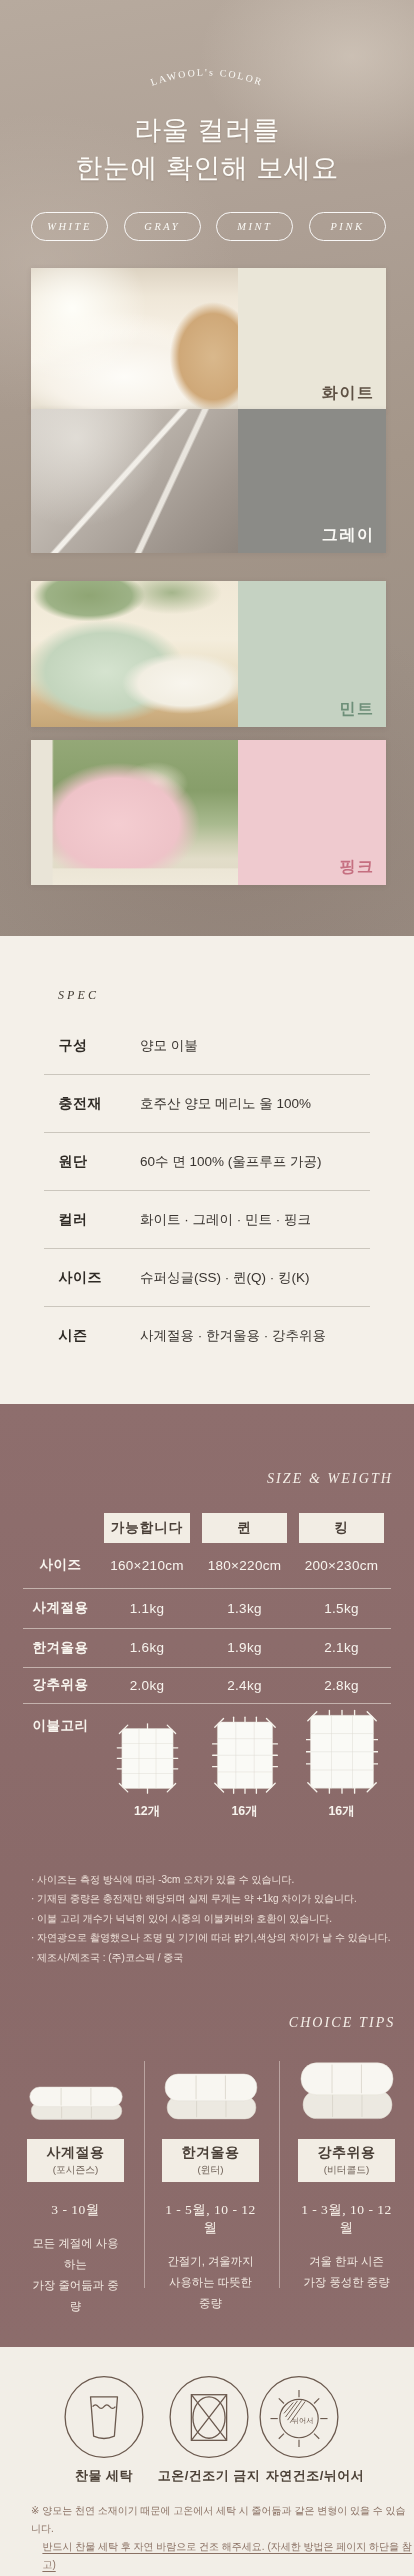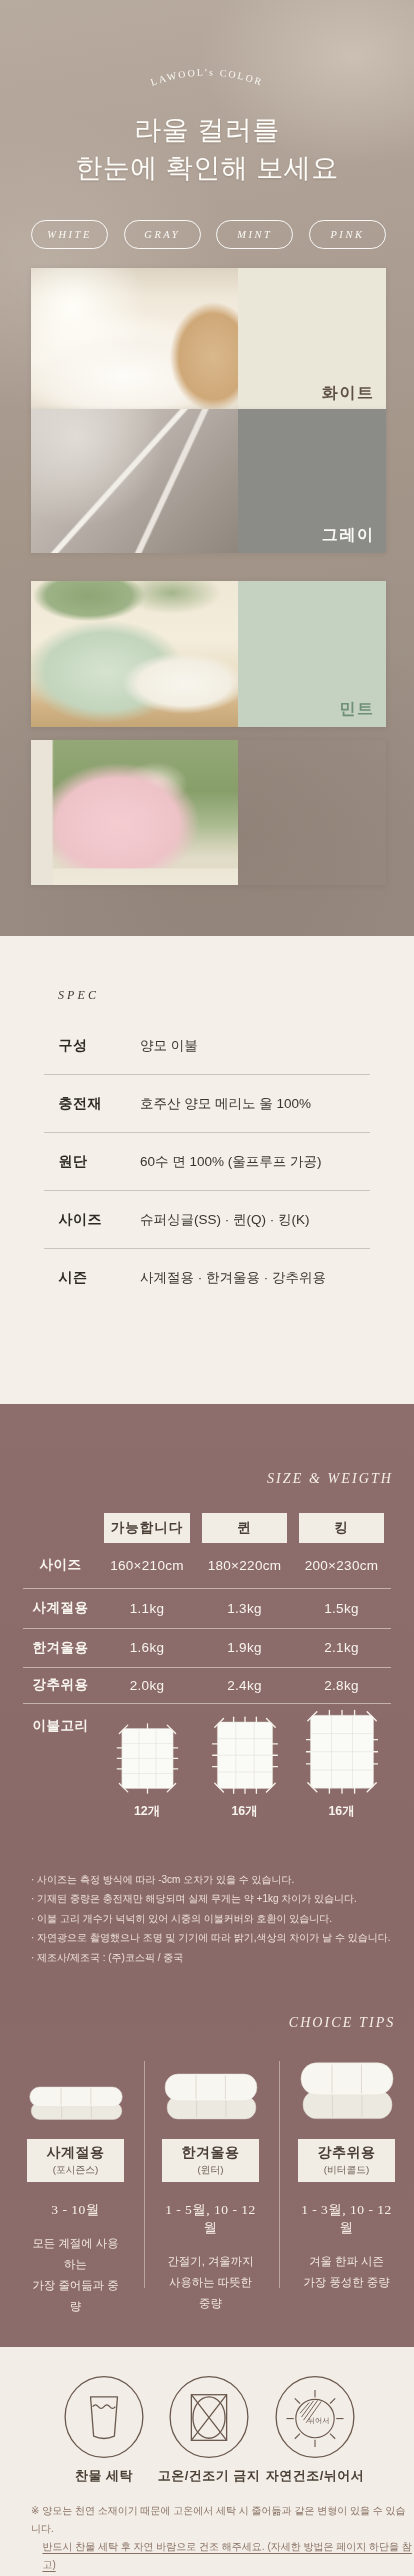--- a/index.html
+++ b/index.html
@@ -12,21 +12,21 @@
     background:
       radial-gradient(ellipse 217px 155px at 85% 6%, rgba(219,209,197,.6), transparent 70%),
       radial-gradient(ellipse 269px 207px at 10% 28%, rgba(199,187,175,.5), transparent 72%),
       radial-gradient(ellipse 362px 290px at 55% 88%, rgba(122,103,94,.30), transparent 78%),
       linear-gradient(170deg,#b7aa9e 0%,#ad9f94 28%,#a49689 52%,#9d9085 74%,#988a80 100%);}
   .arc-svg{position:absolute;left:124px;top:50px;}
   .hero-title{position:absolute;left:0;top:111px;width:414px;margin:0;text-align:center;
     font-size:27px;line-height:38px;font-weight:500;color:#FDFCF8;letter-spacing:0.5px;
     text-shadow:0 0.5px 1.6px rgba(90,75,65,.25);}
   .hero-title .line{display:block;}
-  .pills{position:absolute;left:31px;top:220px;width:355px;display:flex;gap:15.5px;text-align:right;}
+  .pills{position:absolute;left:31px;top:212px;width:355px;display:flex;gap:15.5px;text-align:right;}
   .pill{flex:1;height:27px;border:0.8px solid rgba(255,255,255,.92);border-radius:14.5px;
     display:flex;align-items:center;justify-content:center;
     font-family:"Liberation Serif","DejaVu Serif",serif;font-style:italic;
     font-size:10.4px;letter-spacing:2.6px;color:#FBFAF6;cursor:pointer;}
 
   
   .block{position:absolute;left:31px;width:355px;display:flex;box-shadow:0 1px 5.2px rgba(80,60,55,.12);}
   .block .photo{width:207px;height:100%;}
   .block .swatch{flex:1;position:relative;}
   .swatch-label{position:absolute;right:11.4px;bottom:7.2px;font-size:16px;font-weight:600;letter-spacing:1.6px;}
@@ -156,37 +156,44 @@
 
     <div class="block" style="top:581px;height:146px;">
       <div class="photo photo-mint"></div>
       <div class="swatch" style="background: rgb(197, 210, 194); color: rgb(110, 143, 121);">
         <span class="swatch-label">민트</span>
       </div>
     </div>
 
     <div class="block" style="top:740px;height:145px;">
       <div class="photo photo-pink"></div>
+      <div class="swatch" style="background: rgb(239, 202, 207); color: rgb(197, 111, 128);">
+        <span class="swatch-label">핑크</span>
+      </div>
     </div>
   </section>
 
   <section class="spec-section">
     <div class="spec-title serif">SPEC</div>
     <div class="spec-table">
       <div class="spec-row">
         <span class="sl">구성</span>
         <span class="sv">양모 이불</span>
       </div>
       <div class="spec-row">
         <span class="sl">충전재</span>
         <span class="sv">호주산 양모 메리노 울 100%</span>
       </div>
       <div class="spec-row">
         <span class="sl">원단</span>
         <span class="sv">60수 면 100% (울프루프 가공)</span>
+      </div>
+      <div class="spec-row">
+        <span class="sl">컬러</span>
+        <span class="sv">화이트 · 그레이 · 민트 · 핑크</span>
       </div>
       <div class="spec-row">
         <span class="sl">사이즈</span>
         <span class="sv">슈퍼싱글(SS) · 퀸(Q) · 킹(K)</span>
       </div>
       <div class="spec-row">
         <span class="sl">시즌</span>
         <span class="sv">사계절용 · 한겨울용 · 강추위용</span>
       </div>
     </div>
@@ -427,21 +434,21 @@
       </svg>
     </div>
     <div class="care-icon" style="left:209px;">
       <svg width="82" height="84" viewBox="0 0 158 162">
         <ellipse cx="79" cy="81" rx="75" ry="78" fill="none" stroke="#6B594E" stroke-width="2.5"></ellipse>
         <rect x="45" y="38" width="68" height="88" fill="none" stroke="#6B594E" stroke-width="2.5"></rect>
         <ellipse cx="79" cy="82" rx="31" ry="40" fill="none" stroke="#6B594E" stroke-width="2.5"></ellipse>
         <path d="M45,38 L113,126 M113,38 L45,126" stroke="#6B594E" stroke-width="2.5"></path>
       </svg>
     </div>
-    <div class="care-icon" style="left:315px;">
+    <div class="care-icon" style="left:299px;">
       <svg width="82" height="84" viewBox="0 0 158 162">
         <ellipse cx="79" cy="81" rx="75" ry="78" fill="none" stroke="#6B594E" stroke-width="2.5"></ellipse>
         <circle cx="79" cy="84" r="37" fill="none" stroke="#6B594E" stroke-width="2.2"></circle>
         <g stroke="#6B594E" stroke-width="2.2">
           <line x1="79" y1="43" x2="79" y2="29"></line>
             <line x1="79" y1="125" x2="79" y2="139"></line>
           <line x1="120" y1="84" x2="134" y2="84"></line>
             <line x1="38" y1="84" x2="24" y2="84"></line>
           <line x1="108" y1="55" x2="118" y2="45"></line>
             <line x1="50" y1="55" x2="40" y2="45"></line>

